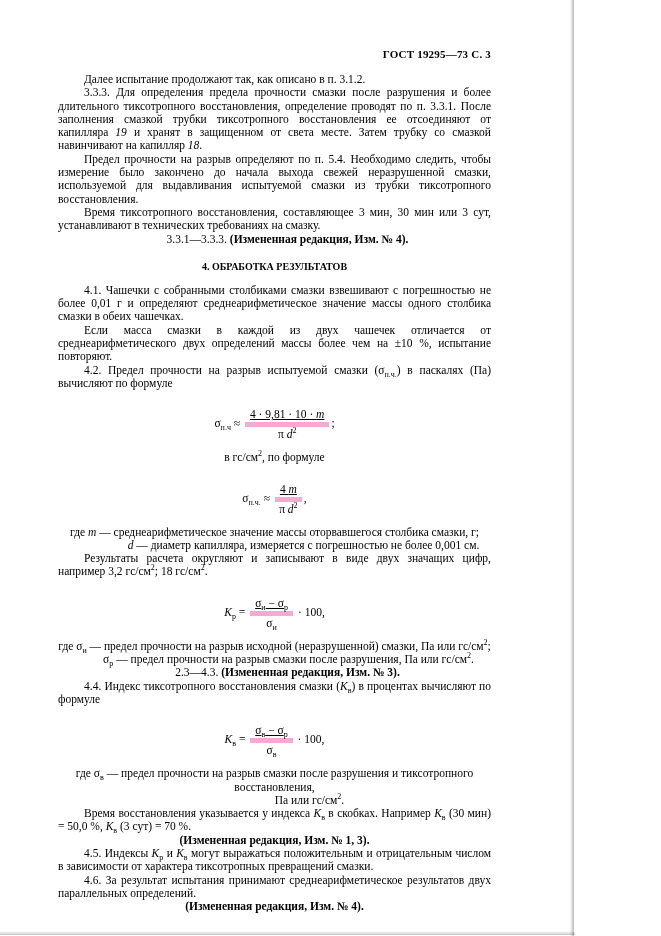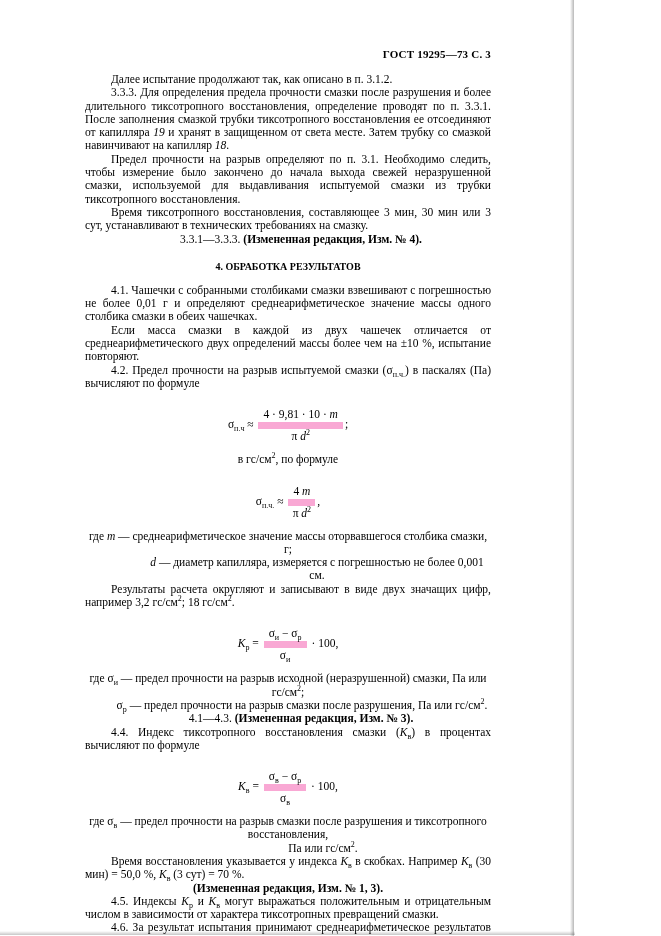--- a/index.html
+++ b/index.html
@@ -3,30 +3,30 @@
 <meta charset="utf-8">
 <style>
   html,body { margin:0; padding:0; background:#ffffff; }
   body {
     width:661px; height:936px; overflow:hidden;
     font-family:"Liberation Serif", serif; color:#000;
   }
   .page {
     position:relative; box-sizing:border-box;
     width:575px; height:936px;
-    padding:48px 84px 0 85px; background:#fff;
+    padding:48px 84px 0 58px; background:#fff;
   }
   .hdr { text-align:right; font-weight:bold; font-size:11px; margin-bottom:13px; letter-spacing:.2px; }
   p { margin:0; font-size:11.5px; line-height:13.3px; text-align:justify; }
   p.nj { text-align:center; }
   .ind { text-indent:26px; }
   .heading { text-align:center; font-weight:bold; font-size:10px; margin:15px 0 12px 0; }
   .formula { text-align:center; margin:18px 0 10px 0; font-size:11.5px; line-height:13px; }
   .frac { display:inline-block; vertical-align:middle; text-align:center; padding:0 2px; }
-  .num { display:block; border-bottom:7px solid #f9a8d4; padding:0 5px 1px 5px; }
+  .num { display:block; border-bottom:5px solid #f9a8d4; padding:0 5px 1px 5px;text-decoration:underline; }
   .den { display:block; padding-top:1px; }
   sub,sup { font-size:8px; line-height:0; }
   .i { font-style:italic; }
   .b { font-weight:bold; }
   .ml1 { margin-left:58px; }
   .ml2 { margin-left:28px; }
   .ml3 { margin-left:70px; }
   .edge-right { position:absolute; top:0; right:1px; width:4px; height:100%; background:linear-gradient(to right, rgba(0,0,0,0), rgba(0,0,0,0.28)); }
   .edge-bottom { position:absolute; left:0; bottom:1px; width:100%; height:4px; background:linear-gradient(to bottom, rgba(0,0,0,0), rgba(0,0,0,0.22)); }
 </style>
@@ -34,21 +34,21 @@
 <body>
 
 <div class="page">
 
   <div class="hdr">
     <span>ГОСТ 19295—73 С. 3</span>
   </div>
 
   <p class="ind"><span>Далее испытание продолжают так, как описано в п. 3.1.2.</span></p>
   <p class="ind"><span>3.3.3. Для определения предела прочности смазки после разрушения и более длительного тиксотропного восстановления, определение проводят по п. 3.3.1. После заполнения смазкой трубки тиксотропного восстановления ее отсоединяют от капилляра </span><span class="i">19</span><span> и хранят в защищенном от света месте. Затем трубку со смазкой навинчивают на капилляр </span><span class="i">18</span><span>.</span></p>
-  <p class="ind"><span>Предел прочности на разрыв определяют по п. 3.1. Необходимо следить, чтобы измерение было закончено до начала выхода свежей неразрушенной смазки, используемой для выдавливания испытуемой смазки из трубки тиксотропного восстановления.</span></p>
+  <p class="ind"><span>Предел прочности на разрыв определяют по п. 5.4. Необходимо следить, чтобы измерение было закончено до начала выхода свежей неразрушенной смазки, используемой для выдавливания испытуемой смазки из трубки тиксотропного восстановления.</span></p>
   <p class="ind"><span>Время тиксотропного восстановления, составляющее 3 мин, 30 мин или 3 сут, устанавливают в технических требованиях на смазку.</span></p>
   <p class="ind nj"><span>3.3.1—3.3.3. </span><span class="b">(Измененная редакция, Изм. № 4).</span></p>
 
   <div class="heading">4. ОБРАБОТКА РЕЗУЛЬТАТОВ</div>
 
   <p class="ind"><span>4.1. Чашечки с собранными столбиками смазки взвешивают с погрешностью не более 0,01 г и определяют среднеарифметическое значение массы одного столбика смазки в обеих чашечках.</span></p>
   <p class="ind"><span>Если масса смазки в каждой из двух чашечек отличается от среднеарифметического двух определений массы более чем на ±10 %, испытание повторяют.</span></p>
   <p class="ind"><span>4.2. Предел прочности на разрыв испытуемой смазки (σ</span><sub>п.ч.</sub><span>) в паскалях (Па) вычисляют по формуле</span></p>
 
   <div class="formula">
@@ -64,21 +64,21 @@
   <p class="nj"><span>где </span><span class="i">m</span><span> — среднеарифметическое значение массы оторвавшегося столбика смазки, г;</span></p>
   <p class="nj ml1"><span class="i">d</span><span> — диаметр капилляра, измеряется с погрешностью не более 0,001 см.</span></p>
   <p class="ind"><span>Результаты расчета округляют и записывают в виде двух значащих цифр, например 3,2 гс/см</span><sup>2</sup><span>; 18 гс/см</span><sup>2</sup><span>.</span></p>
 
   <div class="formula">
     <span><span class="i">К</span><sub>р</sub><span> = </span></span><span class="frac"><span class="num"><span>σ</span><sub>и</sub><span> − σ</span><sub>р</sub></span><span class="den"><span>σ</span><sub>и</sub></span></span><span><span> · 100,</span></span>
   </div>
 
   <p class="nj"><span>где σ</span><sub>и</sub><span> — предел прочности на разрыв исходной (неразрушенной) смазки, Па или гс/см</span><sup>2</sup><span>;</span></p>
   <p class="nj ml2"><span>σ</span><sub>р</sub><span> — предел прочности на разрыв смазки после разрушения, Па или гс/см</span><sup>2</sup><span>.</span></p>
-  <p class="ind nj"><span>4.1—4.3. </span><span class="b">(Измененная редакция, Изм. № 3).</span></p>
+  <p class="ind nj"><span>2.3—4.3. </span><span class="b">(Измененная редакция, Изм. № 3).</span></p>
   <p class="ind"><span>4.4. Индекс тиксотропного восстановления смазки (</span><span class="i">К</span><sub>в</sub><span>) в процентах вычисляют по формуле</span></p>
 
   <div class="formula">
     <span><span class="i">К</span><sub>в</sub><span> = </span></span><span class="frac"><span class="num"><span>σ</span><sub>в</sub><span> − σ</span><sub>р</sub></span><span class="den"><span>σ</span><sub>в</sub></span></span><span><span> · 100,</span></span>
   </div>
 
   <p class="nj"><span>где σ</span><sub>в</sub><span> — предел прочности на разрыв смазки после разрушения и тиксотропного восстановления,</span></p>
   <p class="nj ml3"><span>Па или гс/см</span><sup>2</sup><span>.</span></p>
   <p class="ind"><span>Время  восстановления  указывается  у индекса </span><span class="i">К</span><sub>в</sub><span> в скобках. Например </span><span class="i">К</span><sub>в</sub><span> (30 мин) = 50,0 %, </span><span class="i">К</span><sub>в</sub><span> (3 сут) = 70 %.</span></p>
   <p class="nj"><span class="b">(Измененная редакция, Изм. № 1, 3).</span></p>

